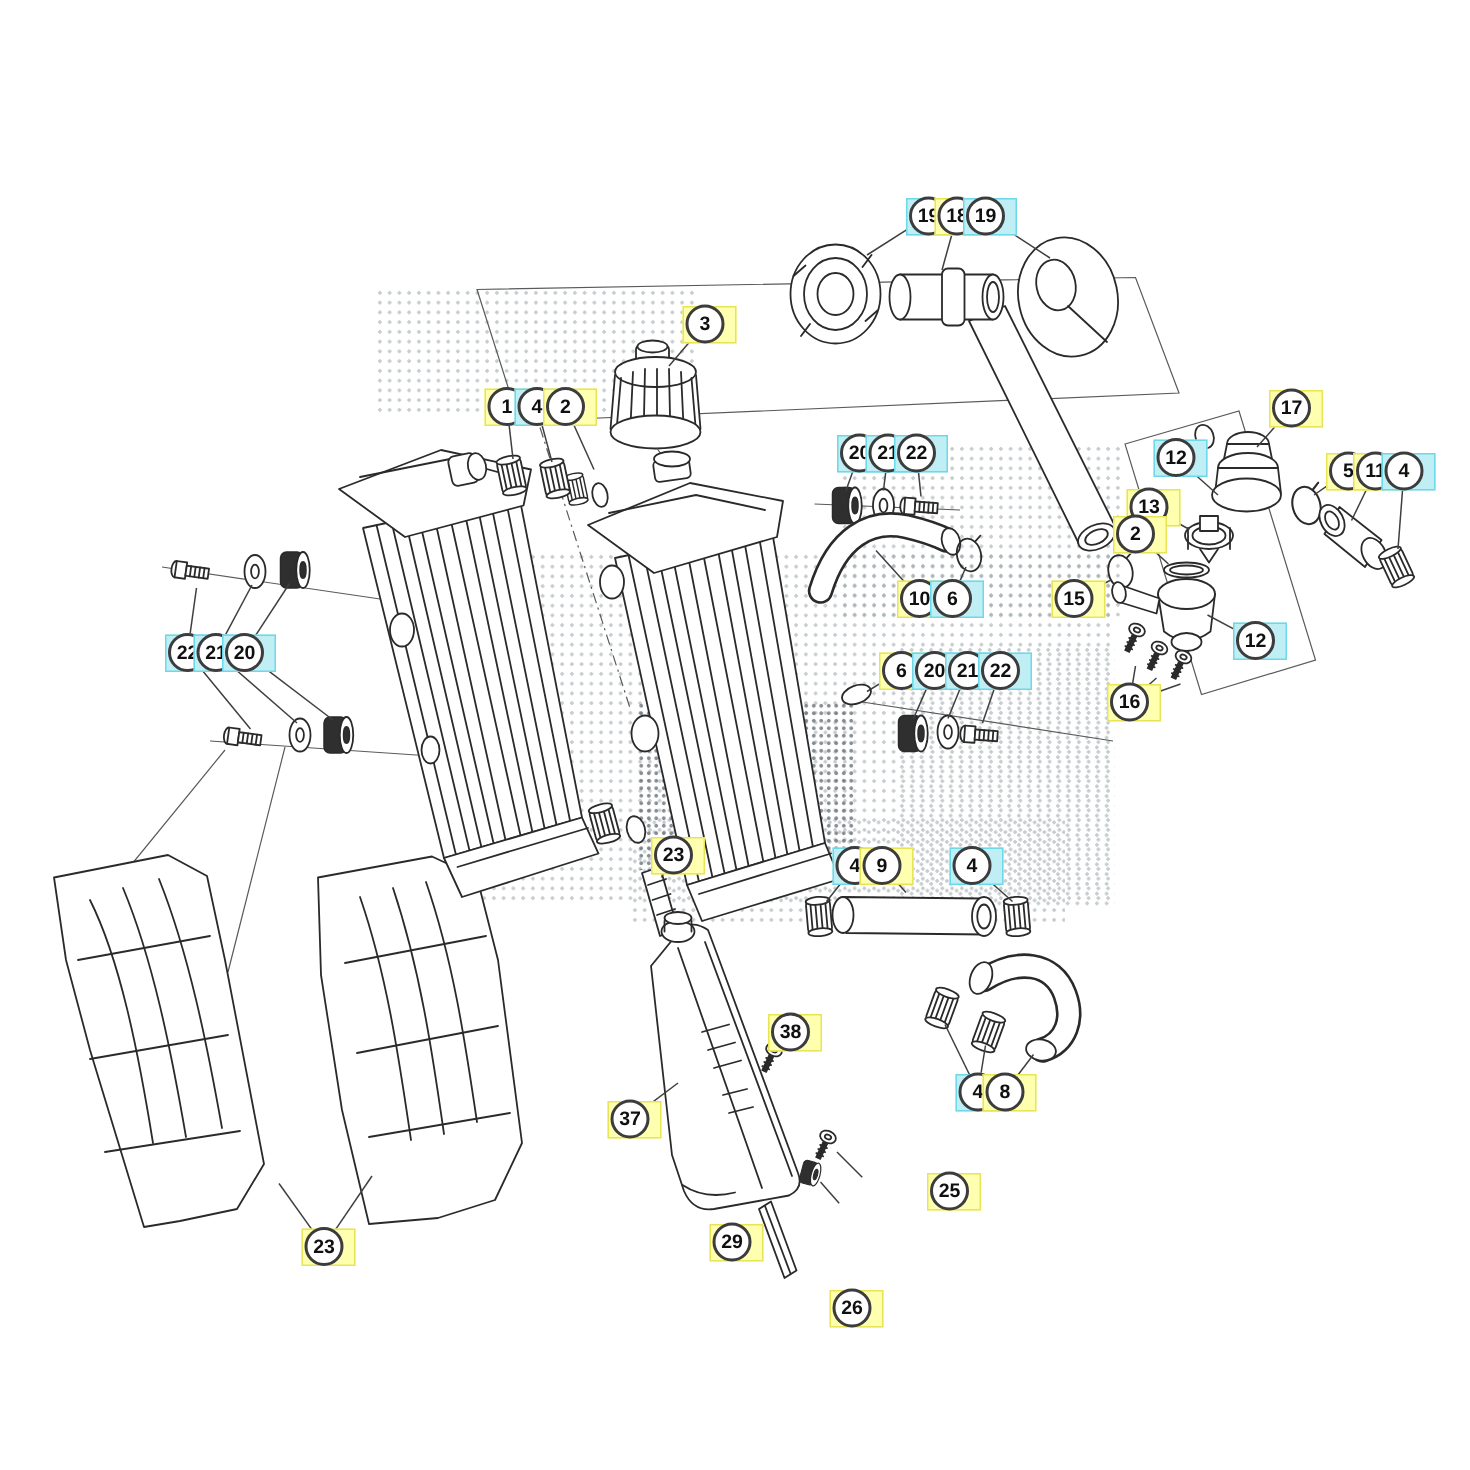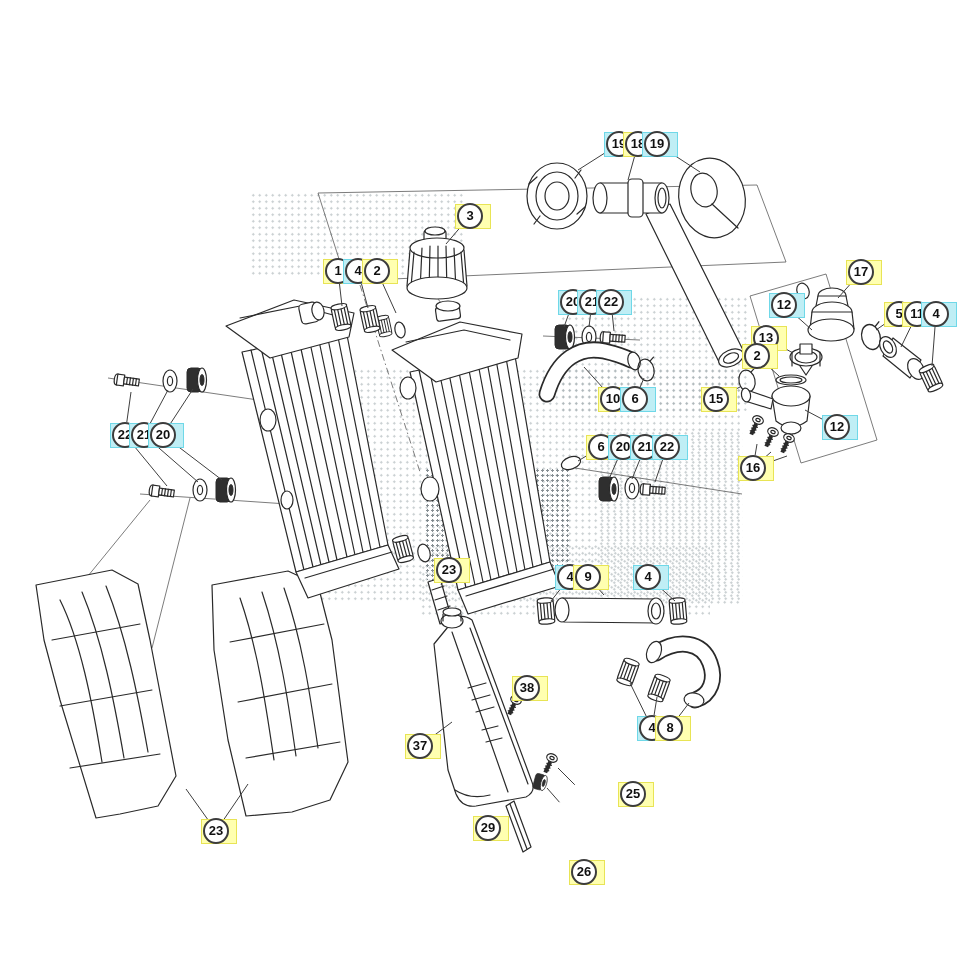--- a/index.html
+++ b/index.html
@@ -471,21 +471,21 @@
         <span class="circ">38</span>
       </div>
       <div class="callout yellow" style="left: 420px; top: 746px;">
         <span class="hl"></span>
         <span class="circ">37</span>
       </div>
       <div class="callout yellow" style="left: 584px; top: 794px; margin-left: 36px;">
         <span class="hl"></span>
         <span class="circ">25</span>
       </div>
-      <div class="callout yellow" style="left: 584px; top: 812px; margin-top: 47px;">
+      <div class="callout yellow" style="left: 568px; top: 812px; margin-top: 47px;">
         <span class="hl"></span>
         <span class="circ">26</span>
       </div>
       <div class="callout yellow" style="left: 488px; top: 828px;">
         <span class="hl"></span>
         <span class="circ">29</span>
       </div>
       <div class="callout yellow" style="left: 216px; top: 831px;">
         <span class="hl"></span>
         <span class="circ">23</span>

